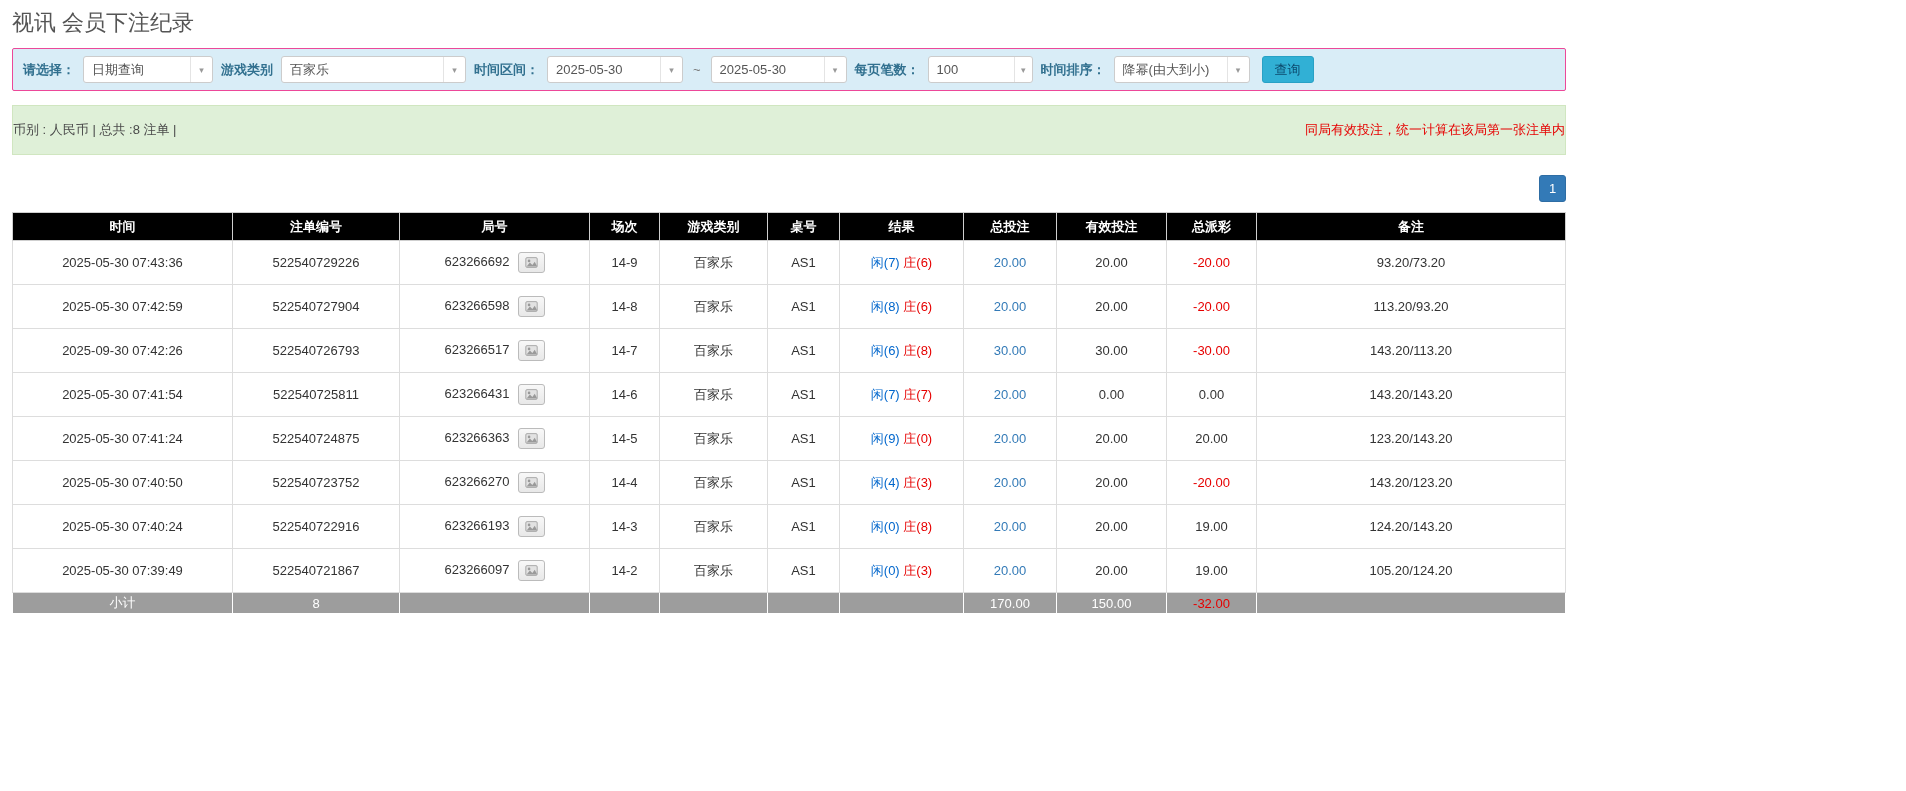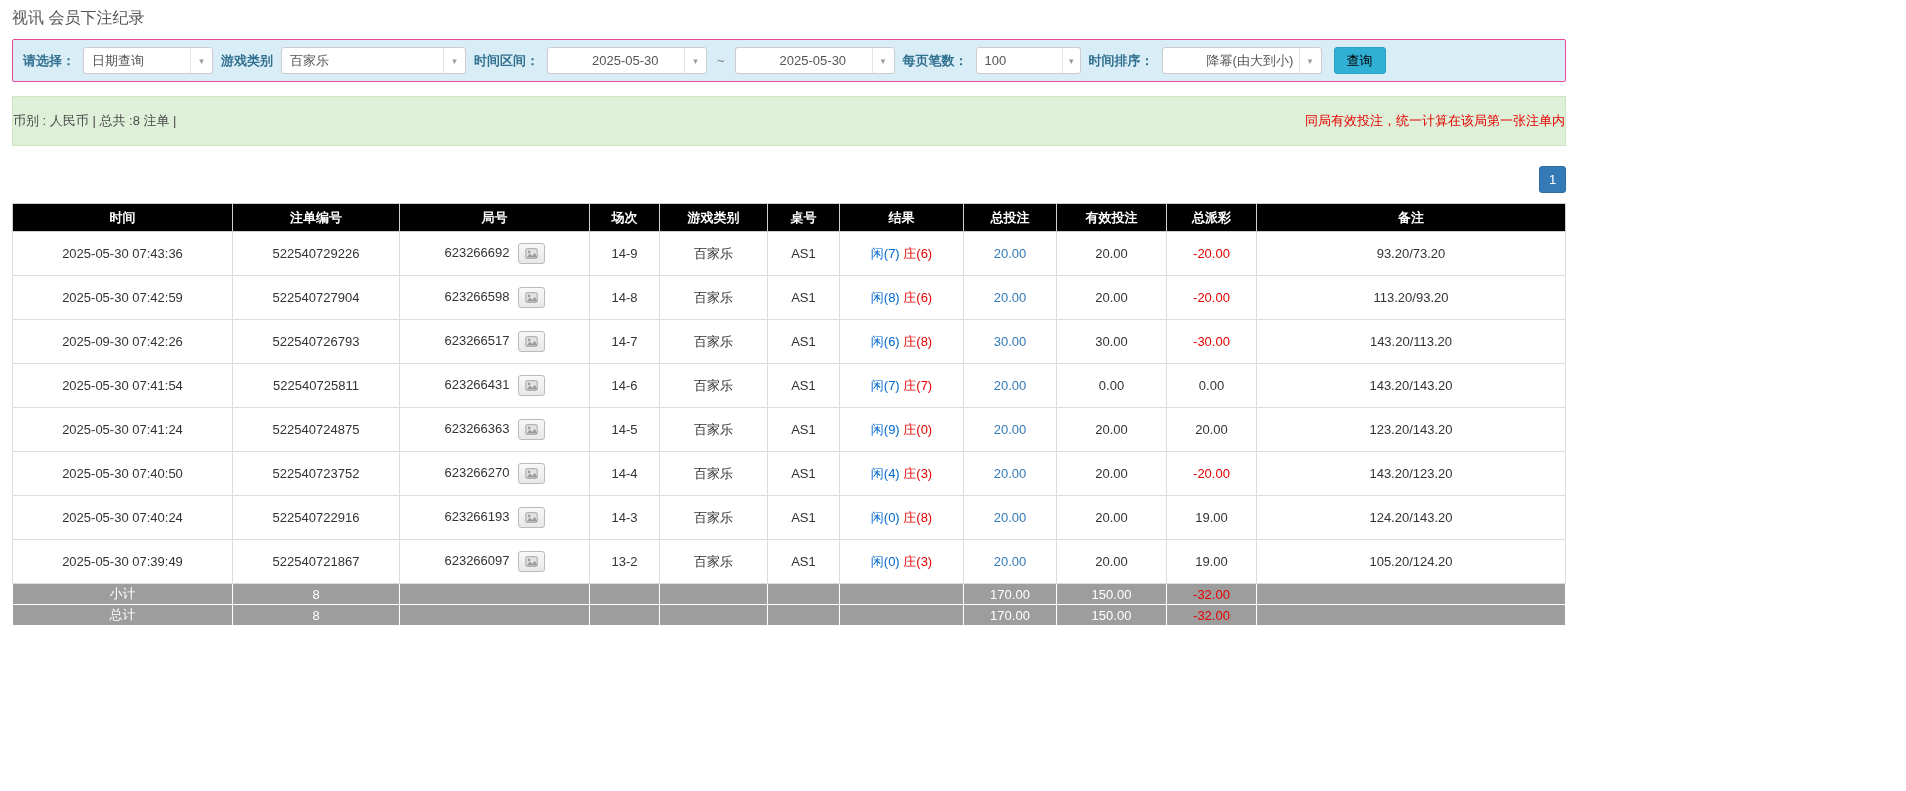--- a/index.html
+++ b/index.html
@@ -4,43 +4,43 @@
 <style>
   * { box-sizing: border-box; }
   html,body { margin:0; padding:0; background:#fff; }
   body {
     font-family:"Liberation Sans","DejaVu Sans",sans-serif;
     font-size:13px; color:#333;
     width:1906px; height:791px; overflow:hidden;
   }
   .container { width:1554px; margin-left:12px; }
 
-  .page-title { font-size:16px; color:#555; margin:8px 0 10px 0; font-weight:400; }
+  .page-title { font-size:22px; color:#555; margin:8px 0 10px 0; font-weight:400; }
 
   
   .filter-bar {
     background:#d9edf7; border:1px solid #ec4899; border-radius:2px;
     padding:7px 10px; display:flex; align-items:center; gap:8px;
   }
   .f-label { font-weight:bold; color:#31708f; white-space:nowrap; }
   .tilde { color:#777; padding:0 2px; }
   .combo {
     background:#fff; border:1px solid #ccc; border-radius:3px;
     height:27px; display:inline-flex; align-items:center; color:#555; cursor:pointer;
   }
   .combo .val { padding:0 8px; flex:1; white-space:nowrap; overflow:hidden; }
   .combo .caret { width:22px; align-self:stretch; display:flex; align-items:center;
     justify-content:center; border-left:1px solid #e4e4e4; color:#999; font-size:9px; }
   .combo input {
     border:none; outline:none; padding:0 8px; width:100%; height:100%;
     font:inherit; color:#555; background:transparent;
   }
-  .w130 { width:130px; } .w185 { width:185px; } .w160 { width:160px;padding-left:36px; } .w105 { width:105px; }
+  .w130 { width:130px; } .w185 { width:185px; } .w160 { width:136px; } .w105 { width:105px; }
   .btn-search {
-    background:#31b0d5; border:1px solid #28a1c5; color:#000000; border-radius:3px;
+    background:#31b0d5; border:1px solid #28a1c5; color:#0c4a6e; border-radius:3px;
     height:27px; padding:0 12px; font-size:13px; cursor:pointer; margin-left:4px;
   }
 
   
   .summary-bar {
     margin-top:14px; background:#dff0d8; border:1px solid #d0e6c0;
     padding:15px 0; display:flex; justify-content:space-between; align-items:center;
   }
   .summary-left { color:#4a4a4a; }
   .summary-right { color:#e60000; }
@@ -315,21 +315,21 @@
           <td>522540721867</td>
           <td><span>623266097</span><span class="img-btn">
               <span style="display:inline-flex">
                 <svg width="13" height="13" viewBox="0 0 16 16">
                   <rect x="1" y="2" width="14" height="12" rx="1.5" fill="#e2e2e2" stroke="#9a9a9a"></rect>
                   <circle cx="5" cy="6" r="1.6" fill="#9a9a9a"></circle>
                   <path d="M2 13 L6 8 L9 11 L12 7 L15 13 Z" fill="#9a9a9a"></path>
                 </svg>
               </span>
             </span></td>
-          <td>13-2</td>
+          <td>14-2</td>
           <td>百家乐</td>
           <td>AS1</td>
           <td><span class="res-player">闲(0)</span> <span class="res-banker">庄(3)</span></td>
           <td><span class="bet-link">20.00</span></td>
           <td>20.00</td>
           <td><span class="payout-val">19.00</span></td>
           <td>105.20/124.20</td>
         </tr>
       </tbody>
     <tfoot>
@@ -339,28 +339,15 @@
         <td></td>
         <td></td>
         <td></td>
         <td></td>
         <td></td>
         <td>170.00</td>
         <td>150.00</td>
         <td><span class="payout-val neg">-32.00</span></td>
         <td></td>
       </tr>
-      <tr>
-        <td>总计</td>
-        <td>8</td>
-        <td></td>
-        <td></td>
-        <td></td>
-        <td></td>
-        <td></td>
-        <td>170.00</td>
-        <td>150.00</td>
-        <td><span class="payout-val neg">-32.00</span></td>
-        <td></td>
-      </tr>
     </tfoot>
   </table>
 </div>
 
 </body></html>

